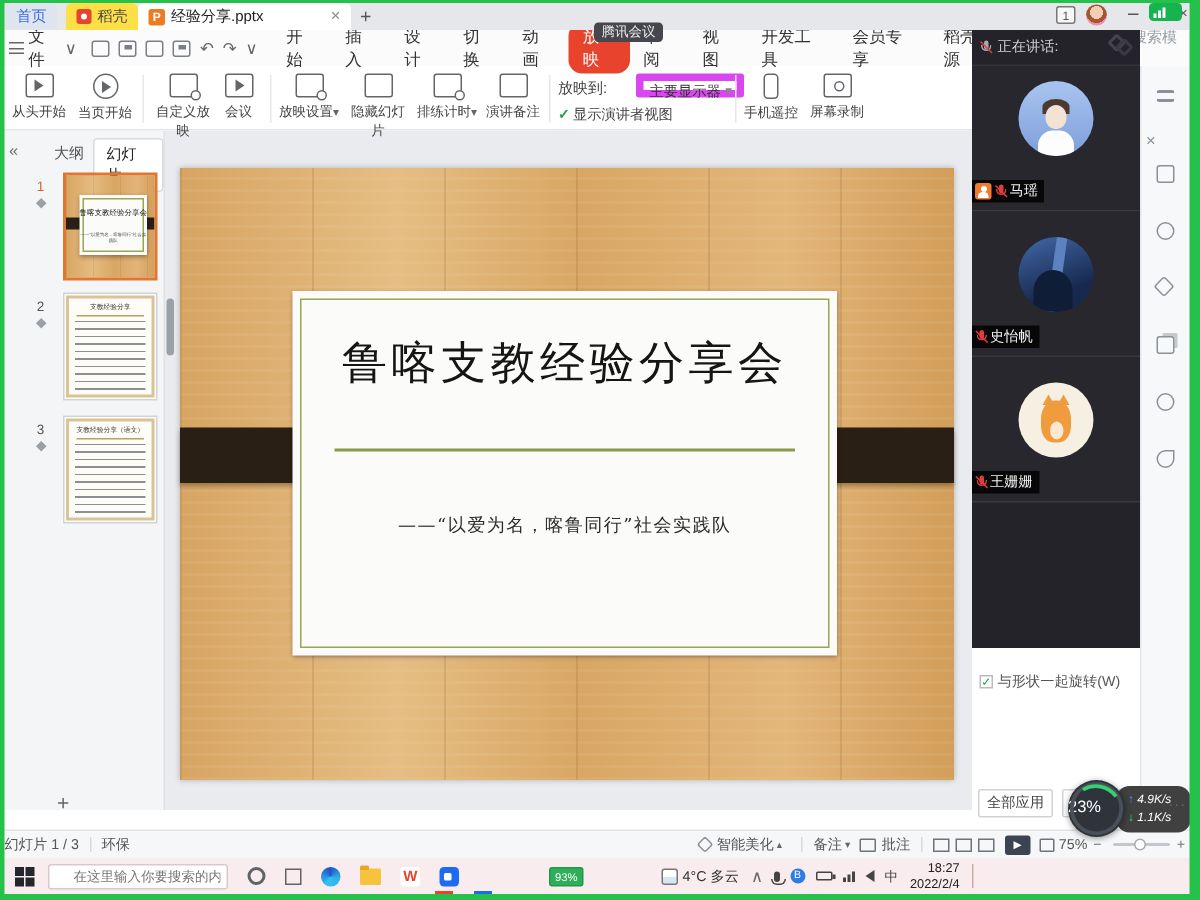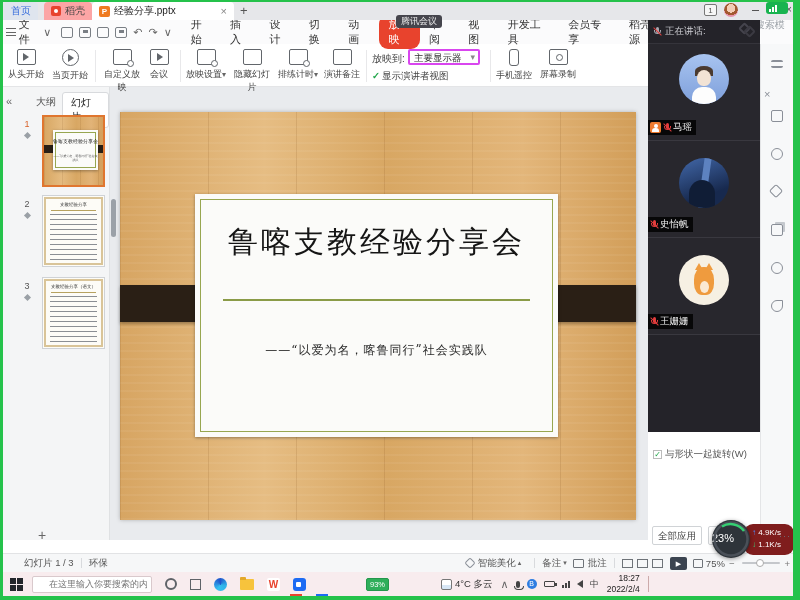--- a/index.html
+++ b/index.html
@@ -5,21 +5,21 @@
   html,body{margin:0;padding:0;background:#222;}
   *{box-sizing:border-box;font-family:"Liberation Sans",sans-serif;}
   #screen{position:relative;width:800px;height:600px;background:#fff;overflow:hidden;font-size:11px;color:#333;}
   .ab{position:absolute;}
   
   .gb{background:#25c24b;z-index:60;}
   
   #titlebar{left:0;top:0;width:793px;height:20px;background:#e6e7ea;z-index:5;}
   .tab{position:absolute;top:2px;height:18px;display:flex;align-items:center;gap:4px;padding:0 7px;font-size:10px;border-radius:4px 4px 0 0;}
   .tab-home{left:4px;color:#3a6fdd;background:#dfe5ee;}
-  .tab-docer{left:44px;color:#444;background:#fca5a5;}
+  .tab-docer{left:44px;color:#444;background:#fde047;}
   .tab-doc{left:92px;width:142px;background:#fff;color:#222;}
   .docer-ic{width:10px;height:10px;border-radius:2px;background:#e8432d;position:relative;}
   .docer-ic:after{content:"";position:absolute;left:3px;top:3px;width:4px;height:4px;border-radius:50%;background:#fff;}
   .p-ic{width:11px;height:11px;border-radius:2px;background:#ef7b21;color:#fff;font-size:8px;font-weight:bold;display:flex;align-items:center;justify-content:center;}
   .tab-close{margin-left:auto;color:#888;font-size:11px;}
   .newtab{left:240px;top:3px;color:#555;font-size:13px;}
   .meet-tip{left:396px;top:15px;height:13px;background:#46464d;color:#eee;font-size:9px;border-radius:3px;padding:0 5px;line-height:13px;z-index:65;}
   .sig-pill{left:766px;top:2px;width:22px;height:12px;border-radius:3px;background:#17b34f;z-index:65;display:flex;align-items:flex-end;gap:1px;padding:2px 3px;}
   .sig-pill i{display:block;width:2px;background:#fff;}
   .doc-badge{left:704px;top:4px;width:13px;height:12px;border:1px solid #777;border-radius:2px;font-size:8px;color:#555;text-align:center;line-height:11px;background:#f6f6f6;}
@@ -46,21 +46,21 @@
   .rib-collapse{position:absolute;top:7px;color:#777;font-size:10px;}
   
   #ribbon{left:0;top:44px;width:793px;height:43px;background:#fff;border-bottom:1px solid #e4e5e7;z-index:3;}
   .rbtn{position:absolute;top:3px;width:44px;text-align:center;color:#444;font-size:9px;}
   .ric{width:19px;height:16px;border:1.3px solid #62666b;border-radius:2px;margin:2px auto 3px;position:relative;}
   .ric .tri{position:absolute;left:5px;top:3px;width:0;height:0;border-left:6px solid #62666b;border-top:4px solid transparent;border-bottom:4px solid transparent;}
   .ric.circ{border-radius:50%;width:17px;height:17px;}
   .ric .dot{position:absolute;right:-3px;bottom:-3px;width:7px;height:7px;border:1.2px solid #62666b;border-radius:50%;background:#fff;}
   .rsep{position:absolute;top:6px;height:32px;border-left:1px solid #e8e8ea;}
   .rlabel{position:absolute;font-size:10px;color:#444;}
-  .rselect{position:absolute;width:72px;height:16px;border:2px solid #d946ef;border-radius:2px;font-size:9.5px;color:#333;padding:1px 4px;background:#fff;}
+  .rselect{position:absolute;width:72px;height:16px;border:5px solid #d946ef;border-radius:2px;font-size:9.5px;color:#333;padding:1px 4px;background:#fff;margin-left:16px;}
   .rselect:after{content:"▾";position:absolute;right:3px;top:1px;color:#888;font-size:9px;}
   .rcheck{position:absolute;font-size:9.5px;color:#444;}
   .ck{color:#1ea548;font-weight:bold;margin-right:2px;}
   
   #slidepanel{left:0;top:87px;width:110px;height:453px;background:#f4f5f6;border-right:1px solid #dfe1e3;z-index:2;}
   .collapse{position:absolute;left:6px;top:8px;color:#666;font-size:11px;}
   .ptab{position:absolute;top:5px;font-size:10px;color:#555;padding:3px 8px;}
   .ptab.active{background:#fff;border:1px solid #d8dadd;border-radius:3px;color:#222;}
   .thumbnum{position:absolute;width:14px;text-align:center;font-size:9px;color:#555;}
   .thumbnum.sel{color:#d8622a;}
@@ -171,21 +171,21 @@
   .sic.diam{transform:rotate(45deg);width:10px;height:10px;}
   .pane-close{position:absolute;left:764px;top:88px;color:#8a8f98;font-size:11px;z-index:7;}
   #taskpane{left:648px;top:432px;width:112px;height:121px;background:#fff;z-index:6;font-size:9.5px;color:#555;}
   .tp-check{position:absolute;left:5px;top:16px;display:flex;gap:3px;align-items:center;}
   .tp-box{width:9px;height:9px;border:1px solid #bbb;color:#1ea548;font-size:8px;line-height:8px;text-align:center;}
   .tp-btn{position:absolute;top:94px;height:19px;border:1px solid #d0d3d6;border-radius:2px;background:#fff;font-size:9.5px;color:#444;padding:0 5px;line-height:17px;}
   
   #netcircle{left:712px;top:520px;width:38px;height:38px;border-radius:50%;background:#2e343a;z-index:40;box-shadow:0 1px 4px rgba(0,0,0,.4);color:#fff;text-align:left;}
   #netcircle .pct{font-size:11px;margin-top:12px;}
   #netcircle svg{position:absolute;left:0;top:0;}
-  #netpill{left:744px;top:524px;width:50px;height:31px;background:#7f1d1d;border-radius:9px;z-index:39;color:#fff;font-size:8px;padding:3px 4px 0 8px;line-height:12px;}
+  #netpill{left:744px;top:524px;width:50px;height:31px;background:#404040;border-radius:9px;z-index:39;color:#fff;font-size:8px;padding:3px 4px 0 8px;line-height:12px;font-style:italic;}
   .up-ar{color:#4a8cff;}.down-ar{color:#35d073;}
   .dots{left:779px;top:531px;color:#6d7278;z-index:41;font-size:9px;letter-spacing:1px;}
 </style>
 </head>
 <body>
 
 <div id="screen">
 
   <div id="titlebar" class="ab">
     <div class="tab tab-home">
@@ -329,21 +329,21 @@
         <div class="inner"></div>
         <div class="slide-title">鲁喀支教经验分享会</div>
         <div class="slide-rule"></div>
         <div class="slide-sub">——“以爱为名，喀鲁同行”社会实践队</div>
       </div>
     </div>
   </div>
 
 
   <div id="statusbar" class="ab">
-    <span style="margin-left:24px">幻灯片 1 / 3</span>
+    <span style="margin-left:3px">幻灯片 1 / 3</span>
     <span class="ssep"></span>
     <span>环保</span>
     <span style="margin-left:auto"></span>
     <span class="sic diam" style="position:static;width:8px;height:8px;margin-right:4px"></span>
     <span>智能美化</span>
       <span class="arr" style="font-size:7px;margin:0 6px 0 2px">▴</span>
     <span class="ssep"></span>
     <span>备注</span>
       <span class="arr" style="font-size:7px;margin:0 6px 0 2px">▾</span>
     <span class="viewic" style="border-radius:1px"></span>

